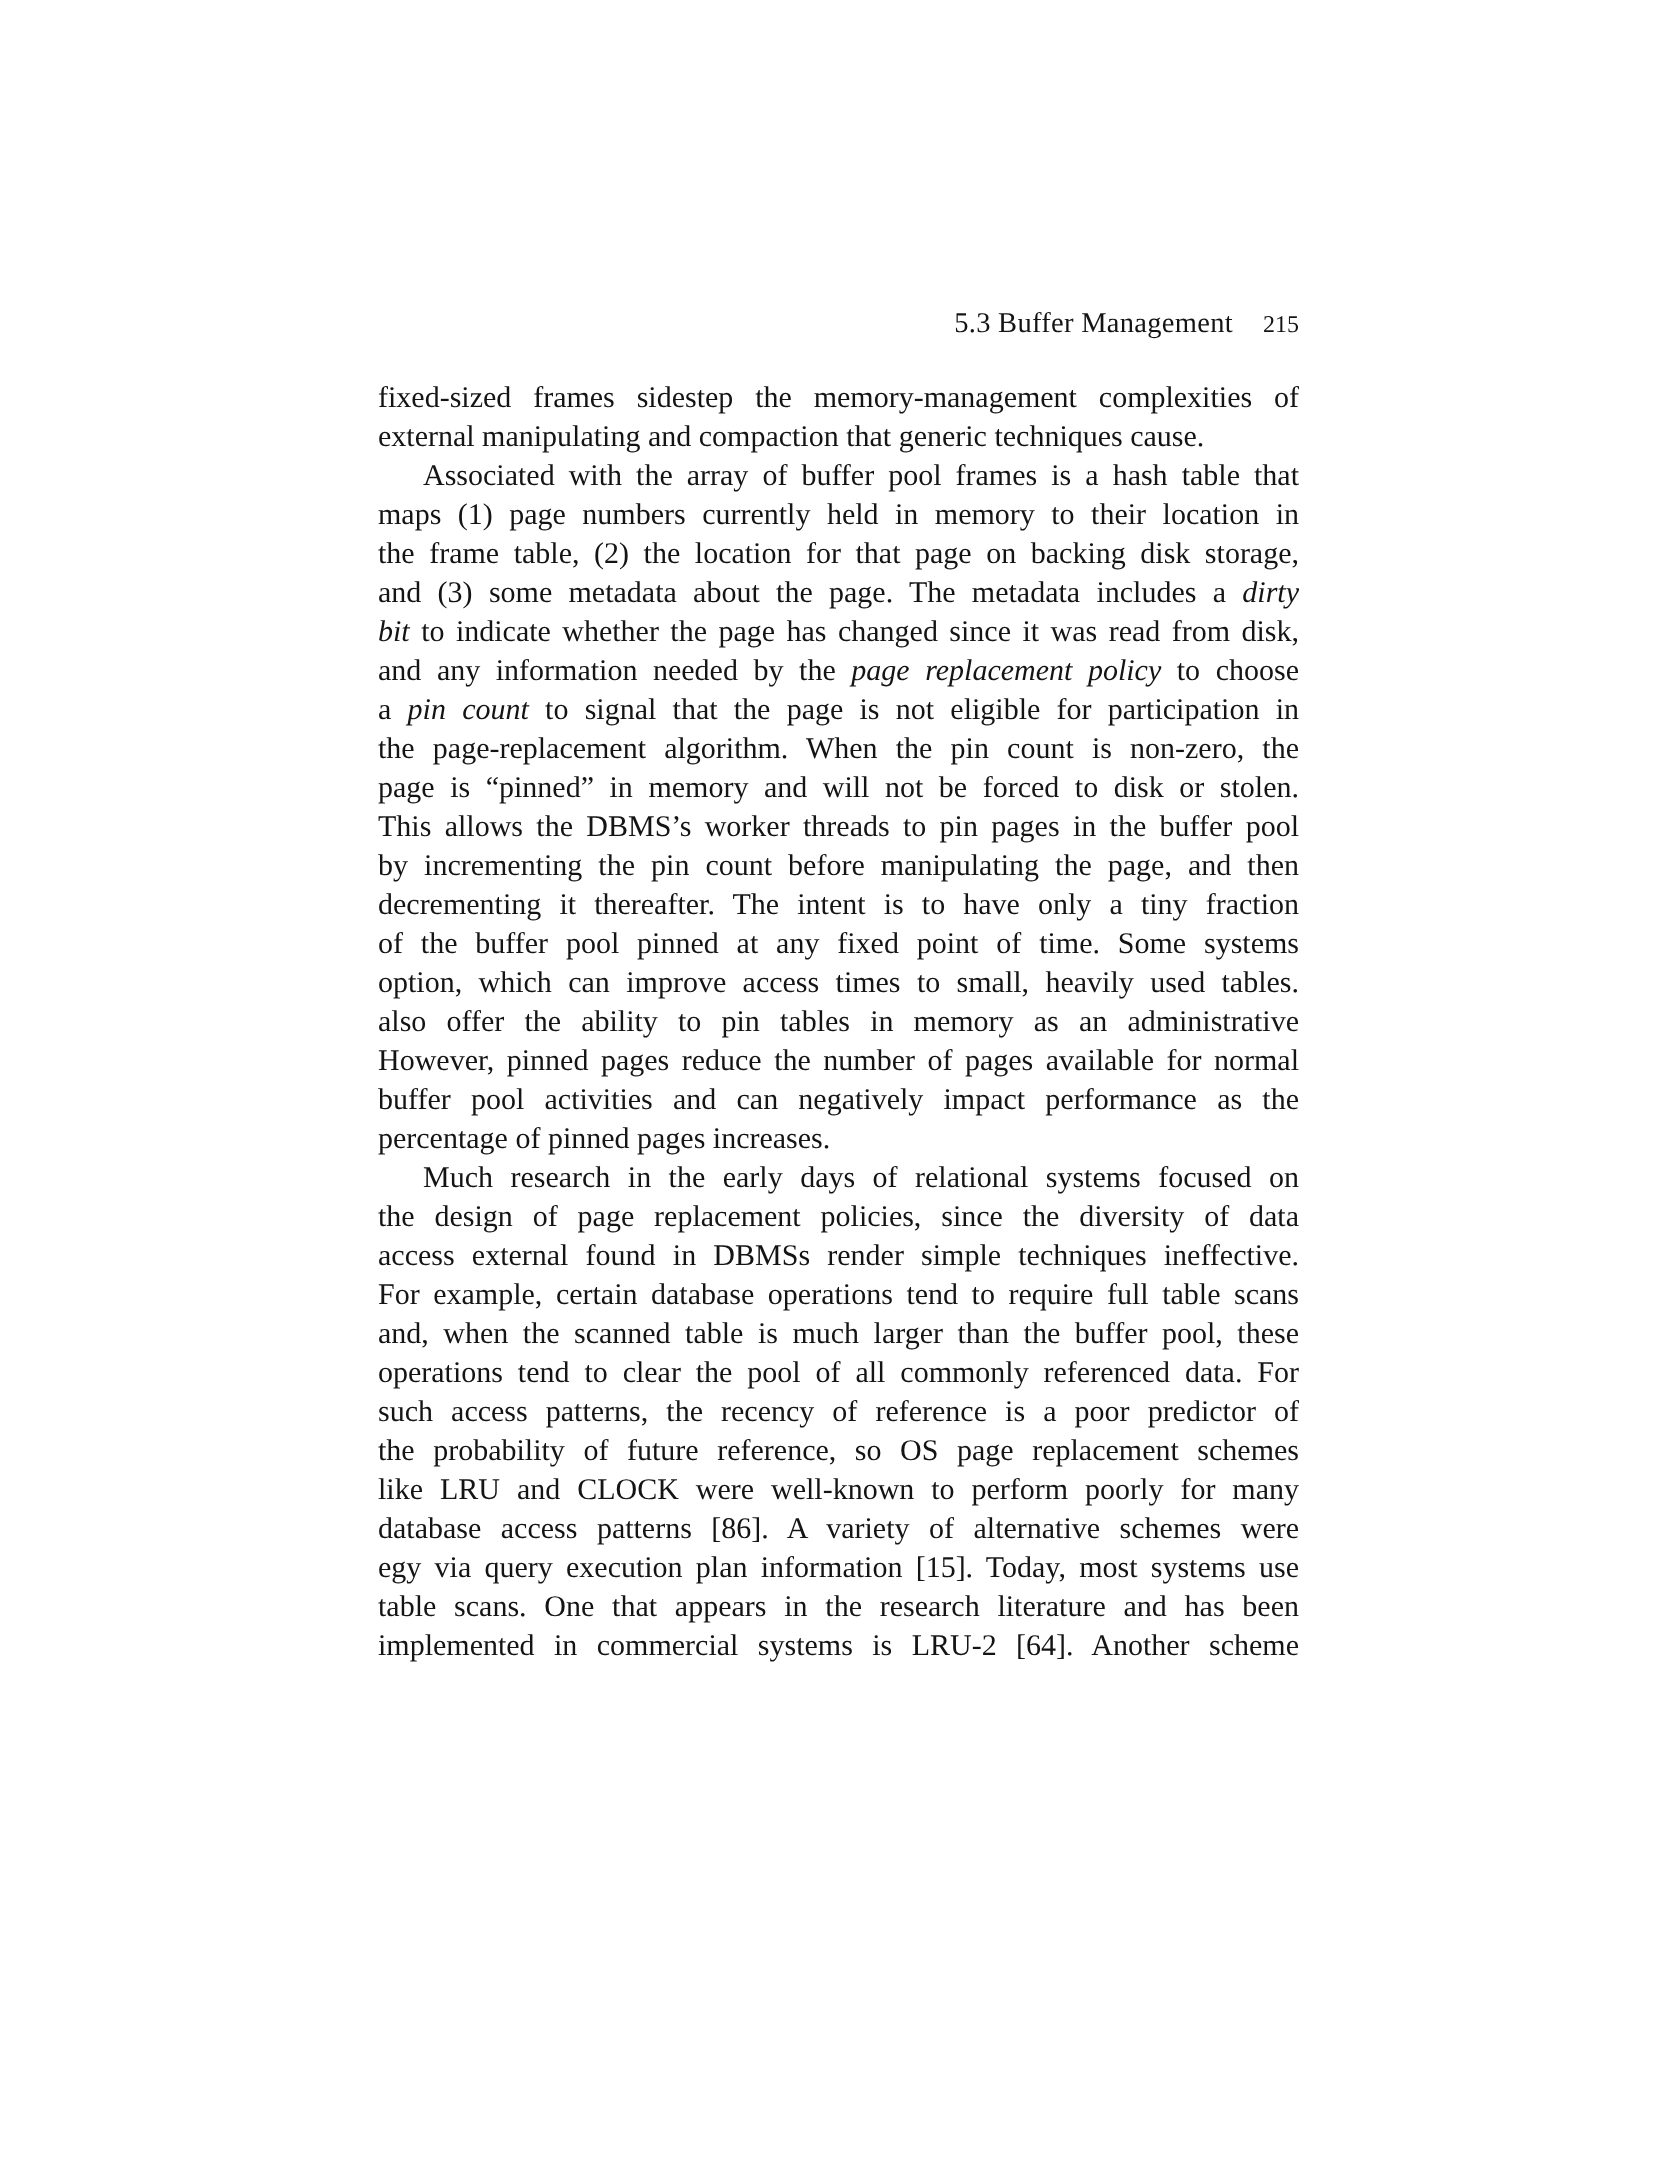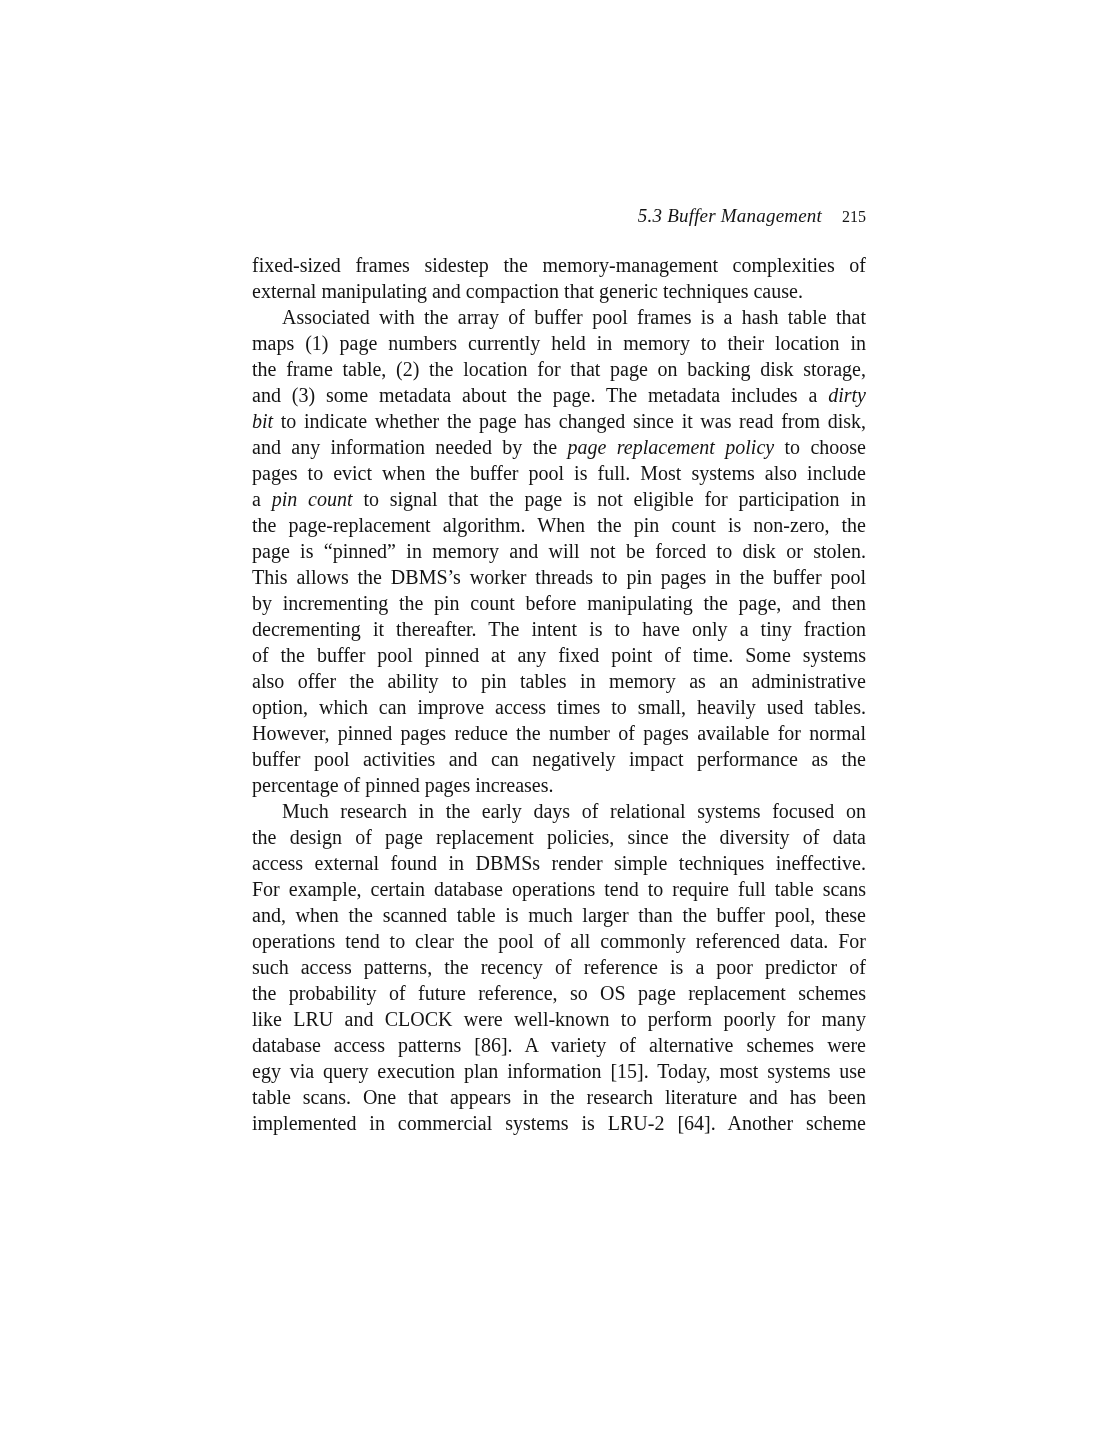--- a/index.html
+++ b/index.html
@@ -21,21 +21,20 @@
     position: absolute;
     left: 252px;
     top: 203px;
     width: 614px;
     text-align: right;
     font-size: 19px;
     line-height: 26px;
     white-space: nowrap;
   }
   .running-header .section {
-    font-style: italic;
     margin-right: 20px;
     letter-spacing: 0.2px;
   }
   .running-header .pagenum {
     font-size: 16px;
   }
   .text-block {
     position: absolute;
     left: 252px;
     top: 252px;
@@ -61,30 +60,29 @@
   </div>
   <div class="text-block">
       <div class="line">fixed-sized frames sidestep the memory-management complexities of</div>
       <div class="line para-end">external manipulating and compaction that generic techniques cause.</div>
       <div class="line indent">Associated with the array of buffer pool frames is a hash table that</div>
       <div class="line">maps (1) page numbers currently held in memory to their location in</div>
       <div class="line">the frame table, (2) the location for that page on backing disk storage,</div>
       <div class="line">and (3) some metadata about the page. The metadata includes a <i>dirty</i></div>
       <div class="line"><i>bit</i> to indicate whether the page has changed since it was read from disk,</div>
       <div class="line">and any information needed by the <i>page replacement policy</i> to choose</div>
-      <div class="line">pages to evict when the buffer pool is full. Most systems also include</div>
       <div class="line">a <i>pin count</i> to signal that the page is not eligible for participation in</div>
       <div class="line">the page-replacement algorithm. When the pin count is non-zero, the</div>
       <div class="line">page is “pinned” in memory and will not be forced to disk or stolen.</div>
       <div class="line">This allows the DBMS’s worker threads to pin pages in the buffer pool</div>
       <div class="line">by incrementing the pin count before manipulating the page, and then</div>
       <div class="line">decrementing it thereafter. The intent is to have only a tiny fraction</div>
       <div class="line">of the buffer pool pinned at any fixed point of time. Some systems</div>
+      <div class="line">option, which can improve access times to small, heavily used tables.</div>
       <div class="line">also offer the ability to pin tables in memory as an administrative</div>
-      <div class="line">option, which can improve access times to small, heavily used tables.</div>
       <div class="line">However, pinned pages reduce the number of pages available for normal</div>
       <div class="line">buffer pool activities and can negatively impact performance as the</div>
       <div class="line para-end">percentage of pinned pages increases.</div>
       <div class="line indent">Much research in the early days of relational systems focused on</div>
       <div class="line">the design of page replacement policies, since the diversity of data</div>
       <div class="line">access external found in DBMSs render simple techniques ineffective.</div>
       <div class="line">For example, certain database operations tend to require full table scans</div>
       <div class="line">and, when the scanned table is much larger than the buffer pool, these</div>
       <div class="line">operations tend to clear the pool of all commonly referenced data. For</div>
       <div class="line">such access patterns, the recency of reference is a poor predictor of</div>

